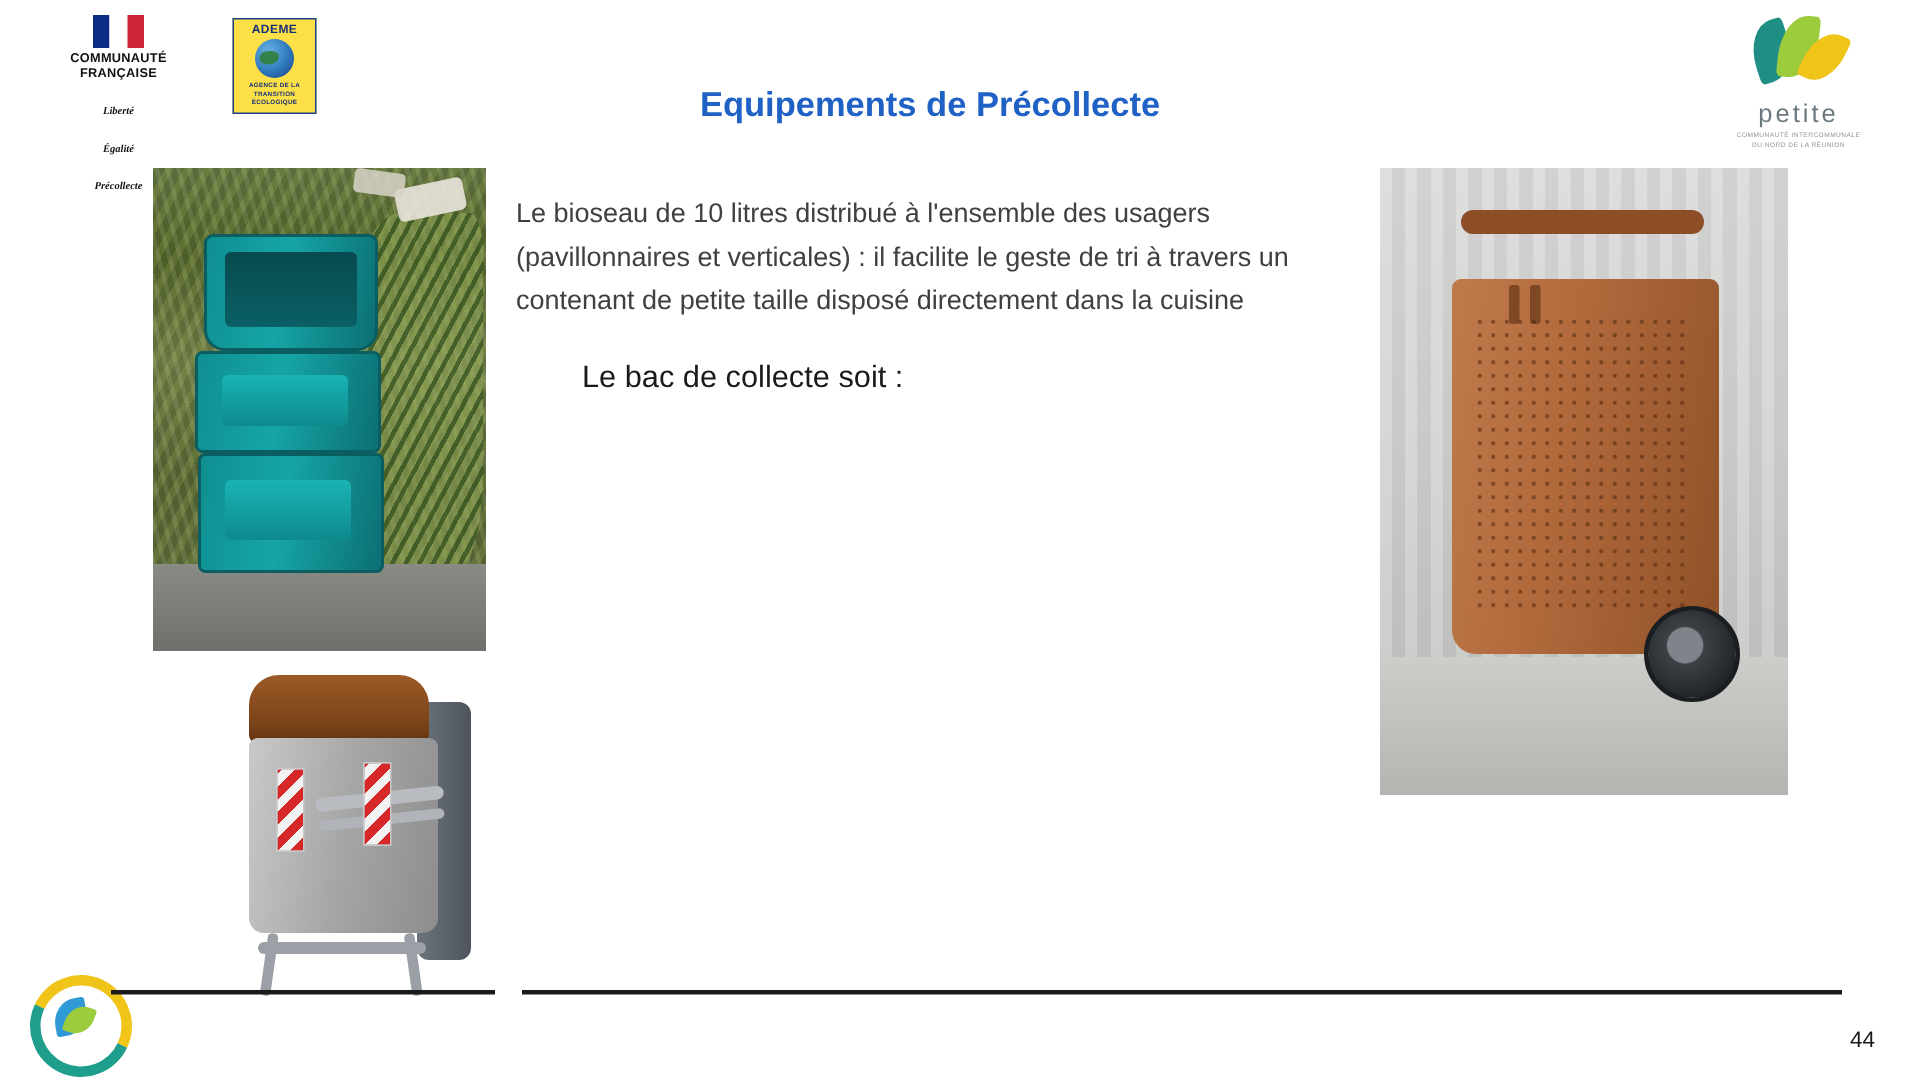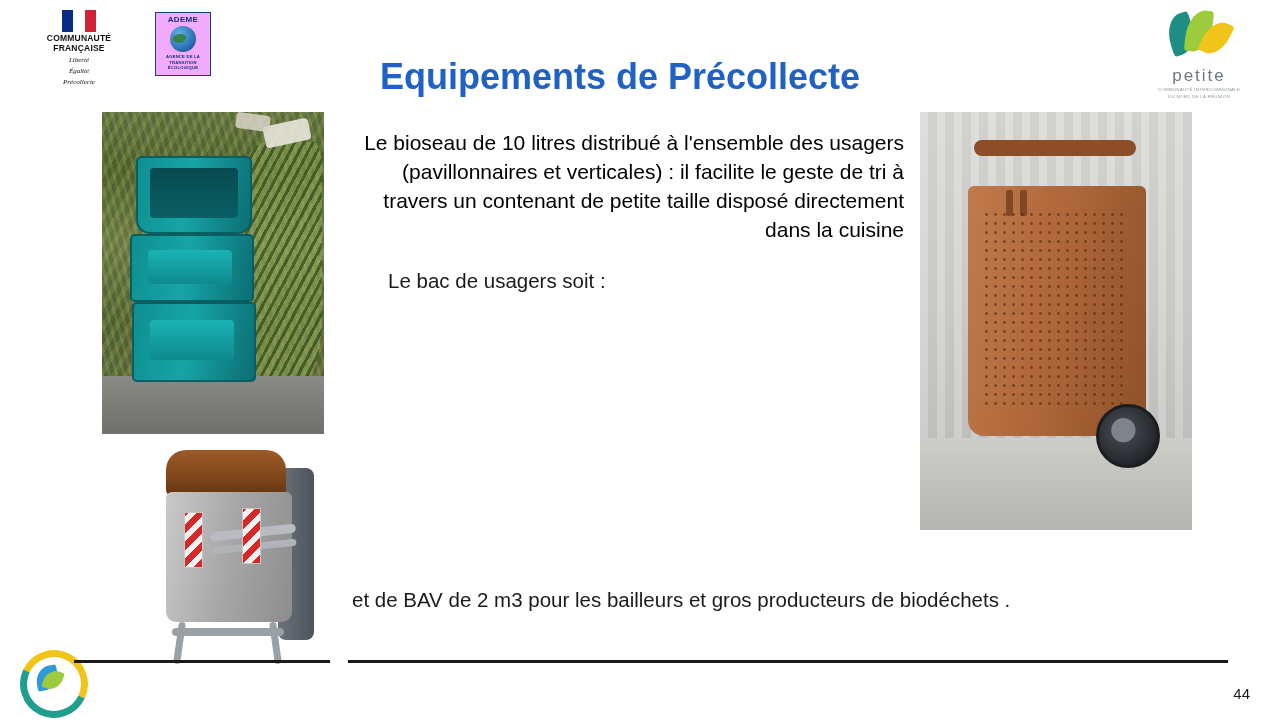--- a/index.html
+++ b/index.html
@@ -37,35 +37,36 @@
   .flag .w { background: #ffffff; }
   .flag .r { background: #cf2438; }
   .rf-title {
     font-size: 8.5px;
     font-weight: bold;
     letter-spacing: .2px;
     color: #111;
     line-height: 9.5px;
   }
   .rf-motto {
-    margin-top: 3px;
+    margin-top: 17px;
     font-family: "Liberation Serif", serif;
     font-style: italic;
     font-size: 7px;
     line-height: 8px;
     color: #111;
+    font-weight: bold;
   }
   .logo-ademe {
     position: absolute;
     left: 155px;
     top: 12px;
     width: 56px;
     height: 64px;
     border: 1px solid #1b3f8f;
-    background: #f0abfc;
+    background: #fde047;
     text-align: center;
     box-sizing: border-box;
     padding-top: 2px;
   }
   .ademe-word {
     font-size: 8px;
     font-weight: bold;
     color: #16307a;
     letter-spacing: .3px;
   }
@@ -149,37 +150,36 @@
     letter-spacing: .3px;
     margin-top: 1px;
   }
   
   .slide-title {
     position: absolute;
     left: 340px;
     top: 56px;
     width: 560px;
     text-align: center;
-    font-size: 36px;
+    font-size: 23px;
     font-weight: bold;
     color: #1f61c4;
   }
   
   .body-text {
     position: absolute;
     left: 344px;
     top: 128px;
     width: 560px;
   }
   .p-green {
-    color: #000000;
-    font-size: 21px;
+    color: #404040;
+    font-size: 18px;
     line-height: 29px;
     margin: 0;
-    text-align: right;
   }
   .p-green.second {
     margin-top: 25px;
   }
   .p-black {
     color: #1a1a1a;
     font-size: 20.5px;
     line-height: 29px;
     margin: 0;
   }
@@ -451,24 +451,23 @@
     <div class="lid"></div>
     <div class="body"></div>
     <div class="perf"></div>
     <div class="slot s1"></div>
     <div class="slot s2"></div>
     <div class="wheel"></div>
   </div>
 
   <div class="body-text">
     <p class="p-green">Le bioseau de 10 litres distribué à  l'ensemble des usagers (pavillonnaires et verticales) : il facilite le geste de tri à travers un contenant de petite taille disposé directement dans la cuisine</p>
-    <p class="p-black indent1">Le bac de usagers soit :</p>
-  </div>
-
-  <div class="lastline">et de BAV de 2 m3  pour les bailleurs et gros producteurs de biodéchets .</div>
+    <p class="p-black indent1">Le bac de collecte soit :</p>
+  </div>
+
 
   <div class="footer-logo">
     <div class="ring"></div>
     <div class="inner-leaf"></div>
     <div class="inner-leaf2"></div>
   </div>
   <div class="rule-left"></div>
   <div class="rule-right"></div>
   <div class="page-number">44</div>
 

